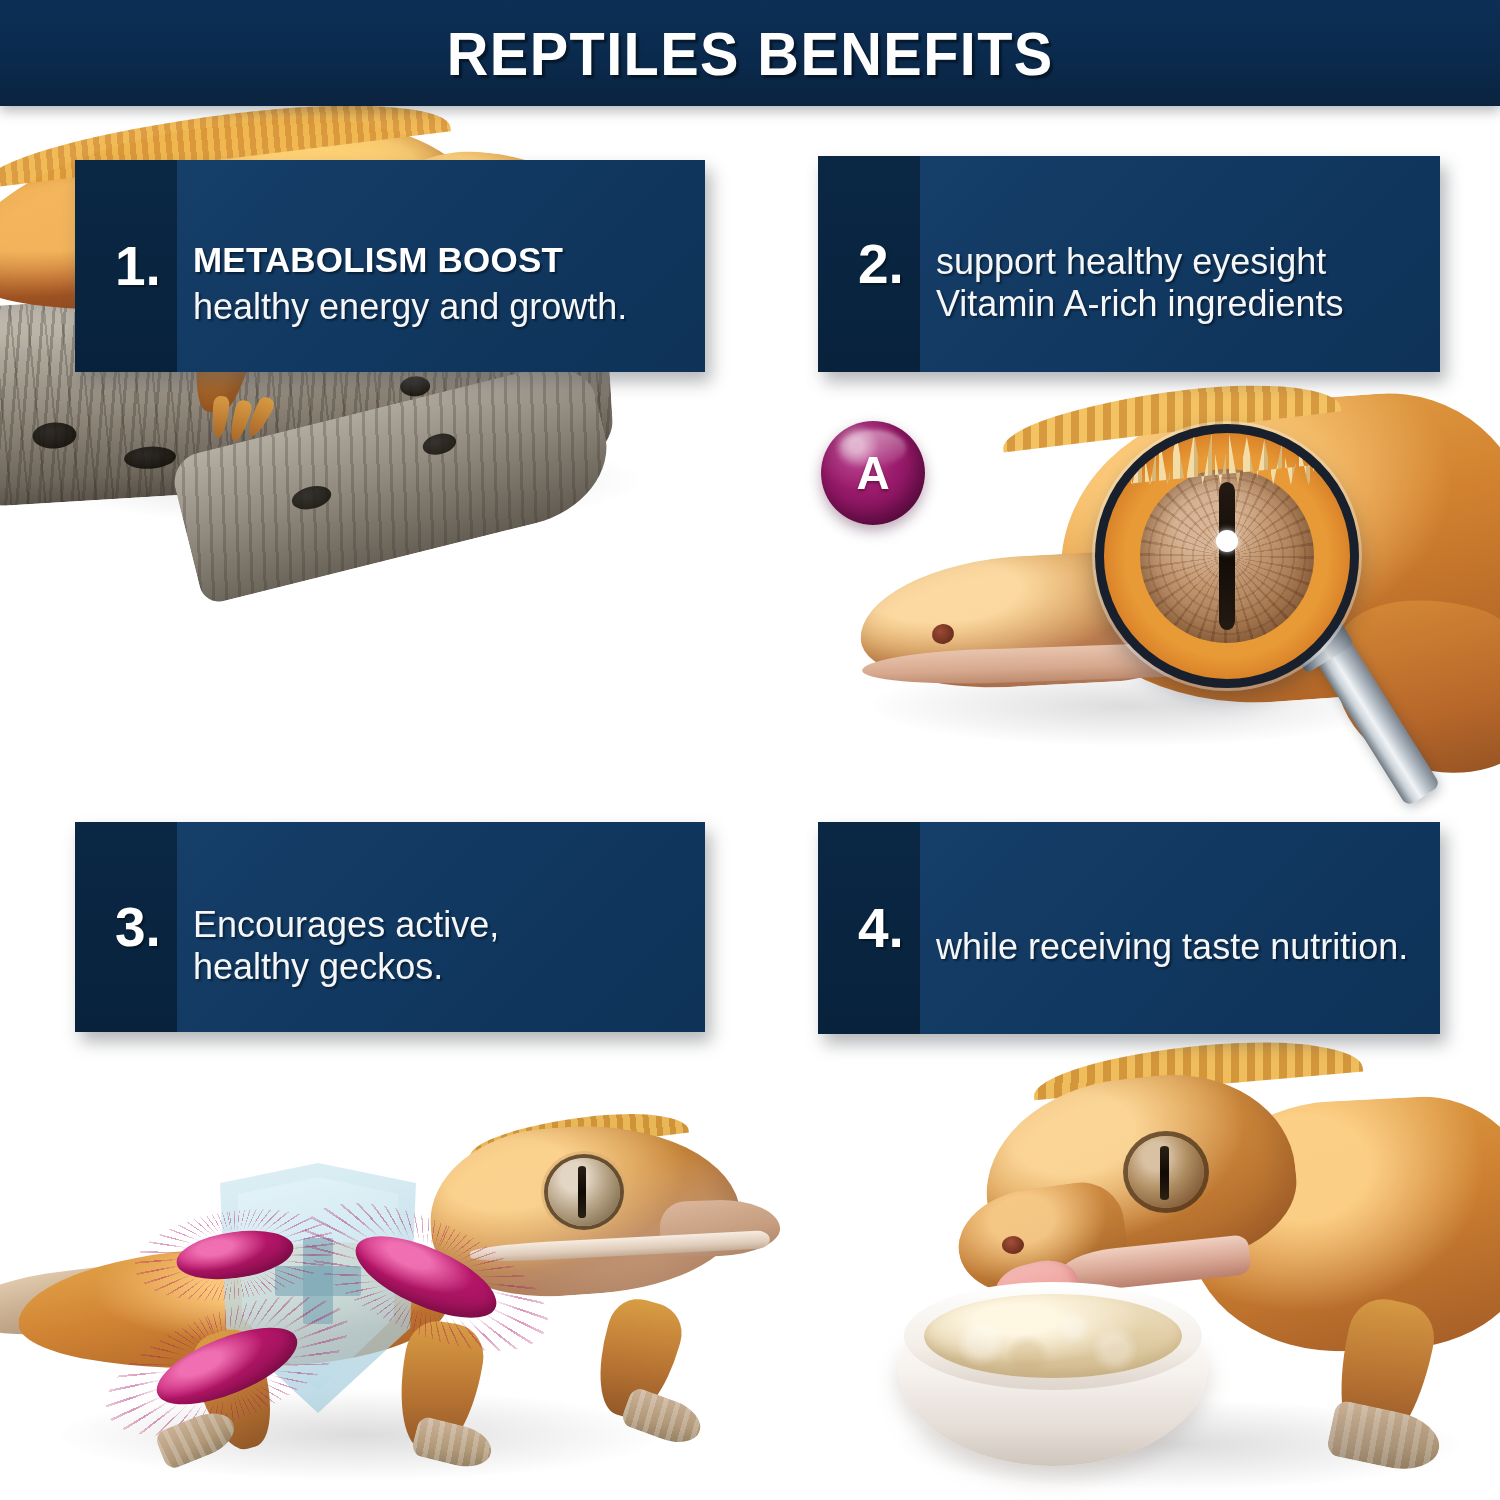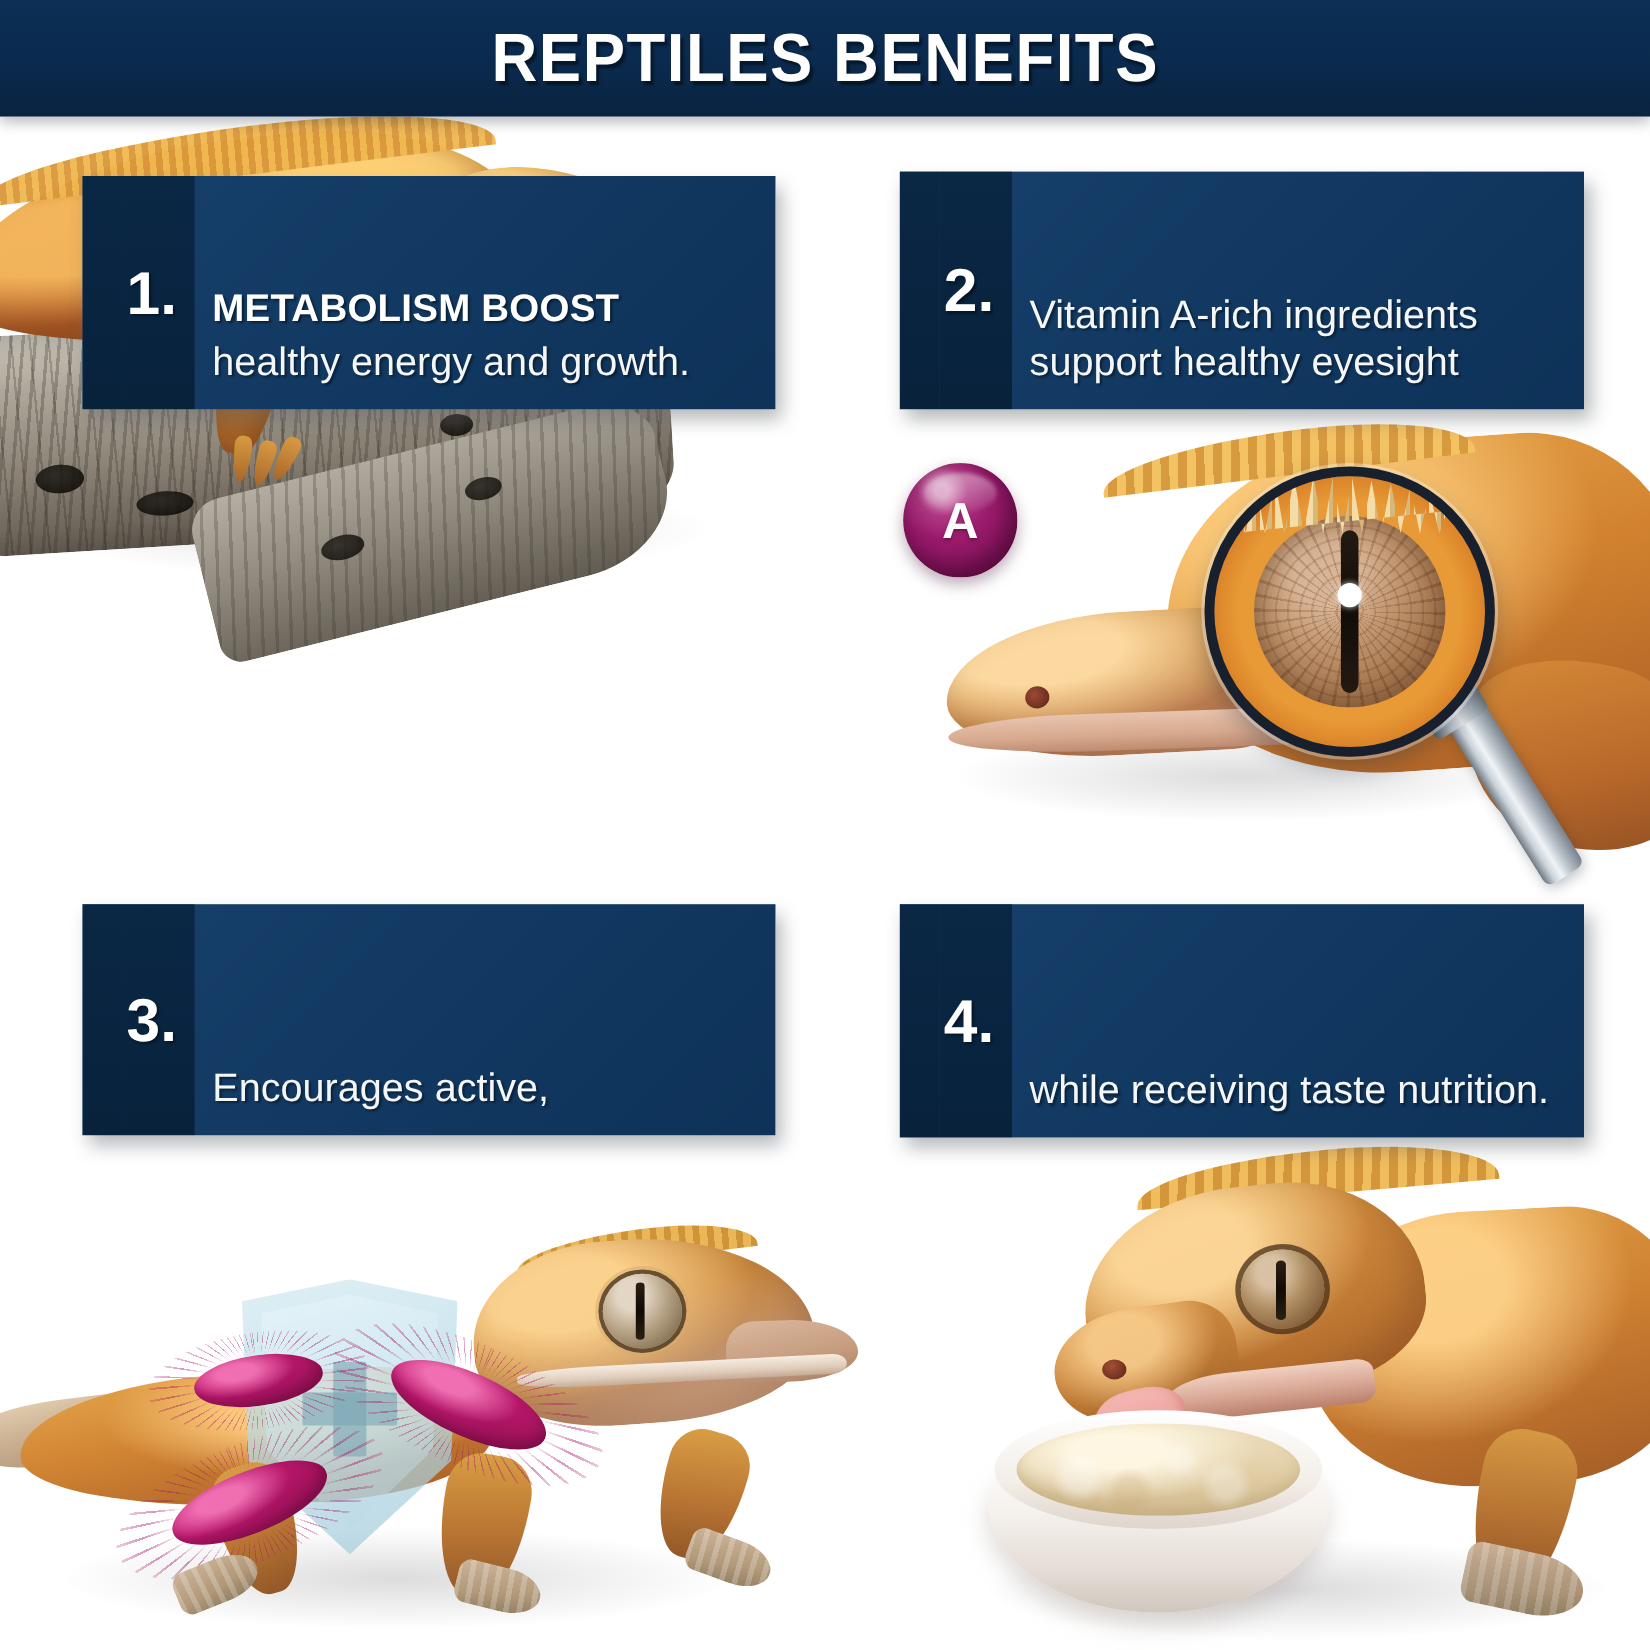--- a/index.html
+++ b/index.html
@@ -50,21 +50,21 @@
   .card-num{
     flex:0 0 62px;
     display:flex;align-items:center;justify-content:flex-start;
     color:#ffffff;font-size:55px;font-weight:bold;
     padding-left:4px;
     text-shadow:2px 2px 2px rgba(0,0,0,.4);
     background:linear-gradient(180deg,#0a2744 0%,#08223c 100%);
   }
   .card-body{
     flex:1;padding:24px 18px 22px 16px;
-    display:flex;flex-direction:column;justify-content:flex-end;margin-top:36px;
+    display:flex;flex-direction:column;justify-content:center;margin-top:36px;
   }
   .card-heading{
     color:#ffffff;font-size:35px;font-weight:bold;
     letter-spacing:.2px;line-height:1.04;
     margin-bottom:8px;
     text-shadow:2px 2px 2px rgba(0,0,0,.45);
     white-space:nowrap;
   }
   .card-line{
     color:#f4f6f8;font-size:36px;font-weight:normal;
@@ -634,30 +634,31 @@
     <div class="card-body">
       <div class="card-heading">METABOLISM BOOST</div>
       <div class="card-line">healthy energy and growth.</div>
     </div>
   </div>
 
   <div class="card" id="card2">
     <div class="card-strip"></div>
     <div class="card-num">2.</div>
     <div class="card-body">
+      <div class="card-line">support healthy eyesight</div>
       <div class="card-line">Vitamin A-rich ingredients</div>
-      <div class="card-line">support healthy eyesight</div>
     </div>
   </div>
 
   <div class="card" id="card3">
     <div class="card-strip"></div>
     <div class="card-num">3.</div>
     <div class="card-body">
       <div class="card-line">Encourages active,</div>
+      <div class="card-line">healthy geckos.</div>
     </div>
   </div>
 
   <div class="card" id="card4">
     <div class="card-strip"></div>
     <div class="card-num">4.</div>
     <div class="card-body">
       <div class="card-line">while receiving taste nutrition.</div>
     </div>
   </div>

